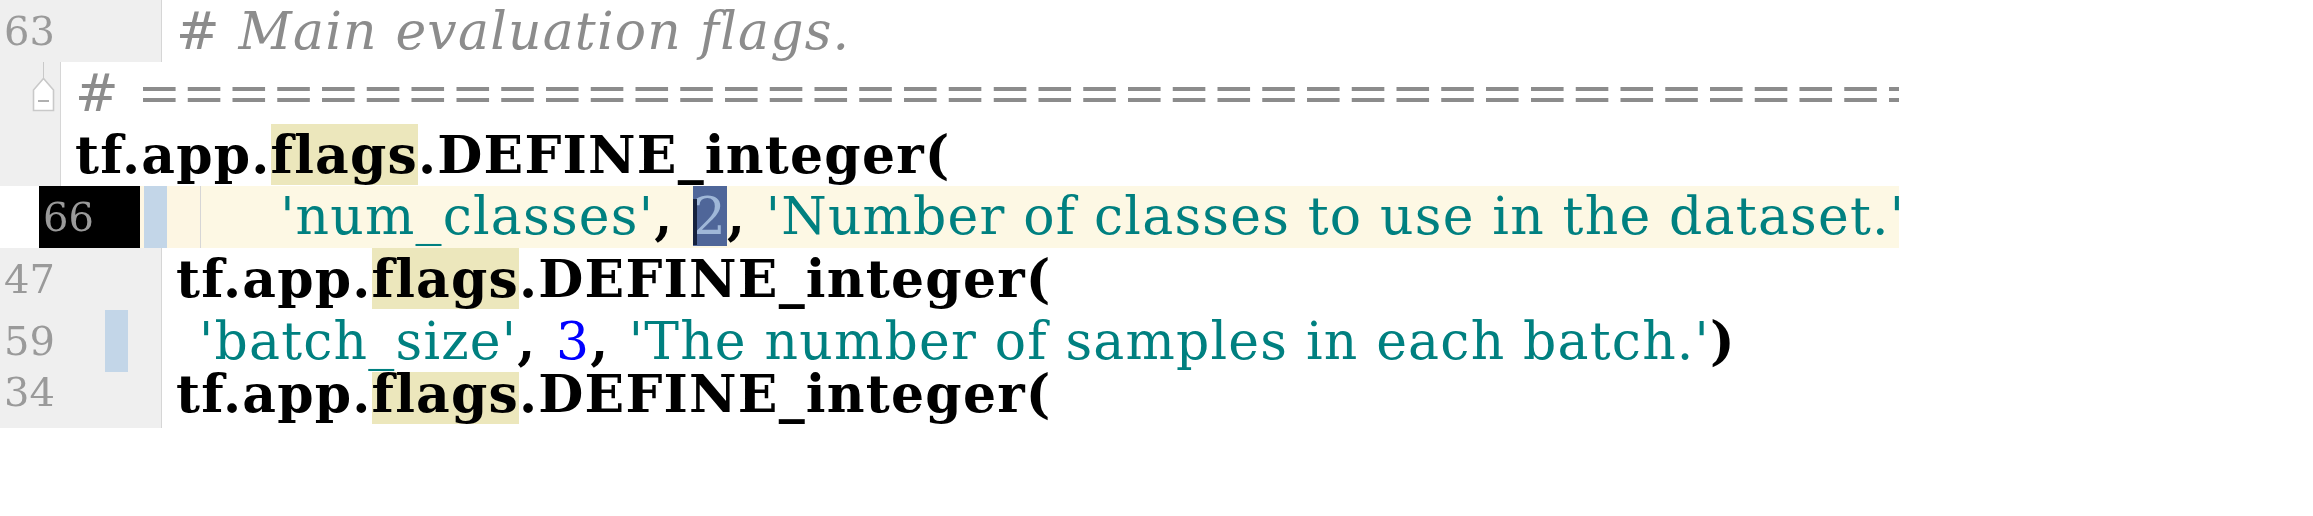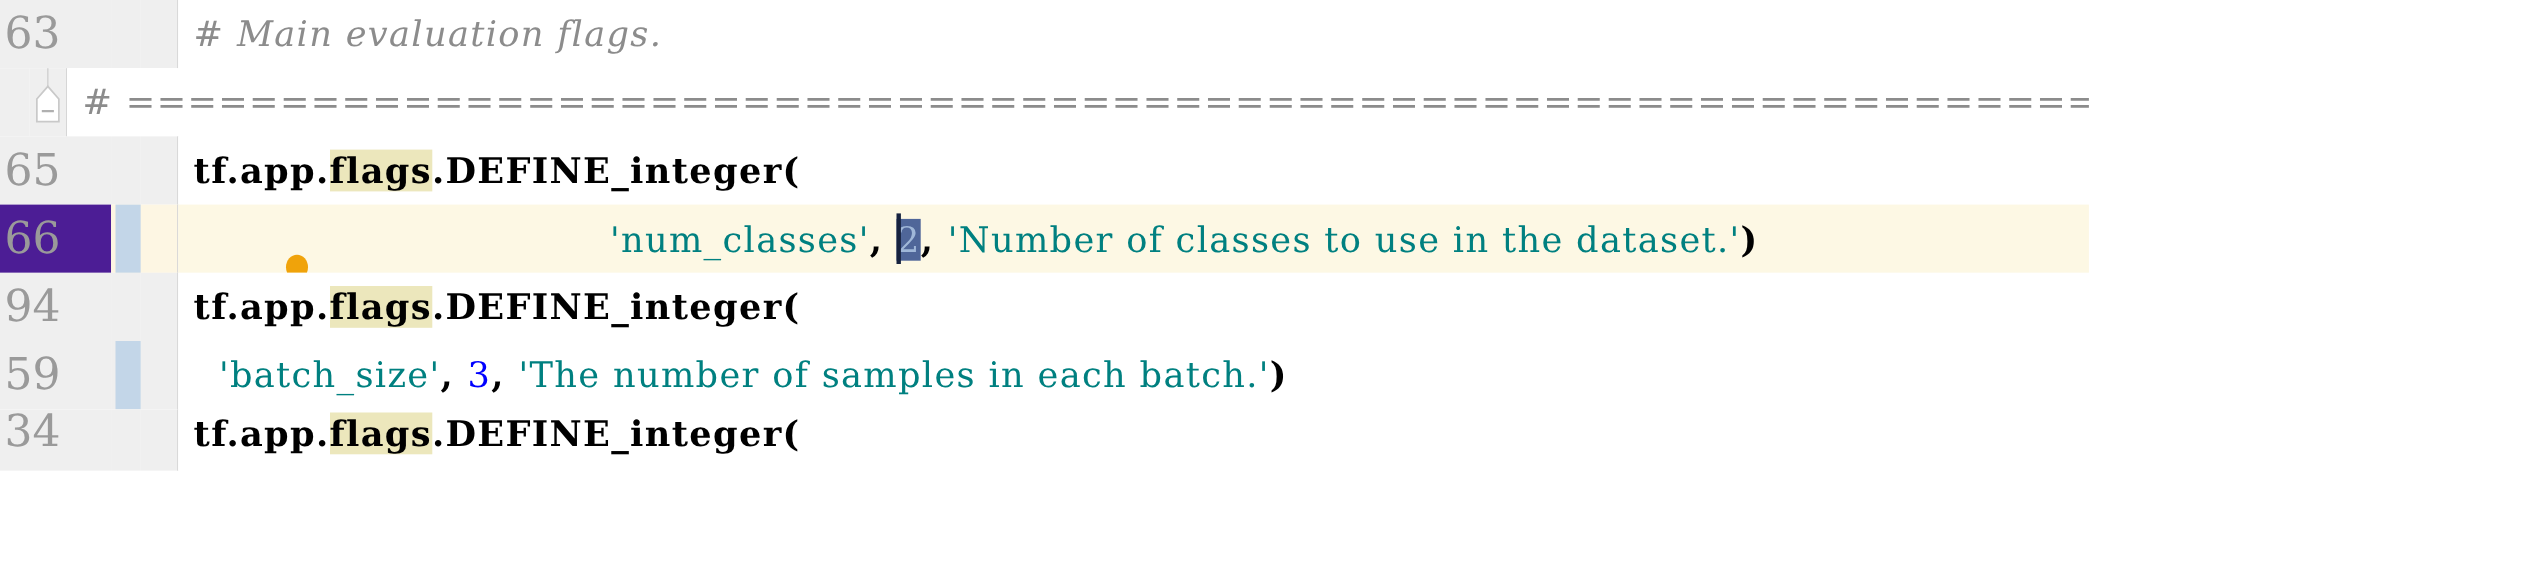--- a/index.html
+++ b/index.html
@@ -15,21 +15,21 @@
   }
 
   
   .row{
     position:relative;
     height:62px;
     display:flex;
     align-items:stretch;
     flex:0 0 auto;
   }
-  .row.current .gutter{background:#4c1d95;}
+  .row.current .gutter{background:#000000;margin-left:39px;}
   .row.current .code{background:#fdf8e4;justify-content:center;}
 
   
   .gutter{
     position:relative;
     width:101px;flex:0 0 101px;
     background:#efefef;
     display:flex;align-items:center;justify-content:flex-start;
     box-sizing:border-box;
     padding-left:4px;
@@ -71,21 +71,21 @@
   }
 
   
   .code{
     flex:1 1 auto;
     background:#ffffff;
     position:relative;
     display:flex;align-items:center;
     white-space:pre;
     font-family:"DejaVu Serif", serif;
-    font-size:32px;
+    font-size:52px;
     line-height:1;
     overflow:hidden;
   }
   .code .txt{
     display:inline-block;
     position:relative;
     padding-left:14px;
     letter-spacing:1.2px;
   }
 
@@ -141,23 +141,20 @@
           <line x1="8" y1="31" x2="19" y2="31" stroke="#b0b0b0" stroke-width="2"></line>
         </svg>
       </span>
     </div>
     <div class="code">
       <span class="txt"><span class="c-comment-plain"># </span><span class="c-comment-plain">=============================================================================================================</span></span>
     </div>
   </div>
 
   <div class="row">
-    <div class="gutter">
-      <span class="lineno">65</span>
-    </div>
     <div class="vcs"></div>
     <div class="foldcol"></div>
     <div class="code">
       <span class="txt"><span class="c-default">tf.app.</span><span class="c-default idblock">flags</span><span class="c-default">.DEFINE_integer(</span></span>
     </div>
   </div>
 
   <div class="row current">
     <div class="gutter">
       <span class="lineno">66</span>
@@ -174,21 +171,21 @@
           <rect x="8.5" y="27.5" width="9" height="3" rx="1.2" fill="#d9d9d9"></rect>
           <rect x="10" y="32" width="6" height="2.6" rx="1.2" fill="#cfcfcf"></rect>
         </svg>
       </span>
       <span class="txt" style="padding-left:58px;"><span class="c-string">   </span><span class="c-string">'num_classes'</span><span class="c-default">, </span><span class="caret"></span><span class="sel-num">2</span><span class="c-default">, </span><span class="c-string">'Number of classes to use in the dataset.'</span><span class="c-default">)</span></span>
     </div>
   </div>
 
   <div class="row">
     <div class="gutter">
-      <span class="lineno">94</span>
+      <span class="lineno">47</span>
     </div>
     <div class="vcs"></div>
     <div class="foldcol"></div>
     <div class="code">
       <span class="txt"><span class="c-default">tf.app.</span><span class="c-default idblock">flags</span><span class="c-default">.DEFINE_integer(</span></span>
     </div>
   </div>
 
   <div class="row">
     <div class="gutter">

